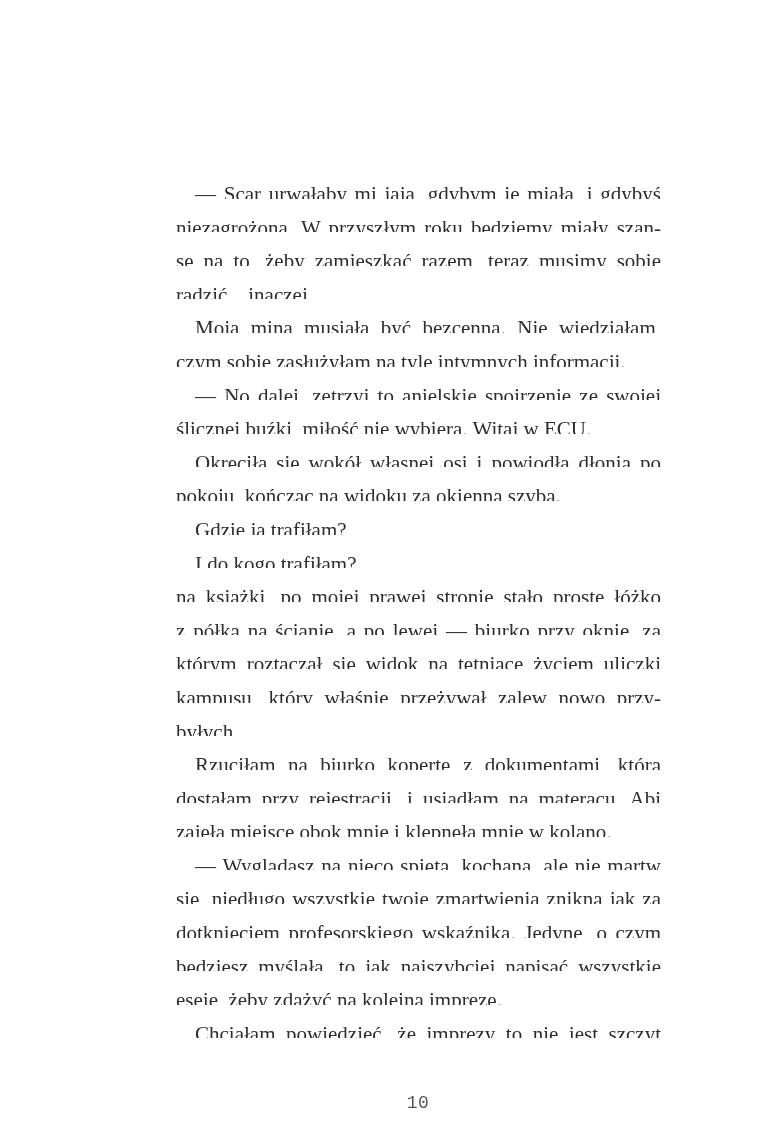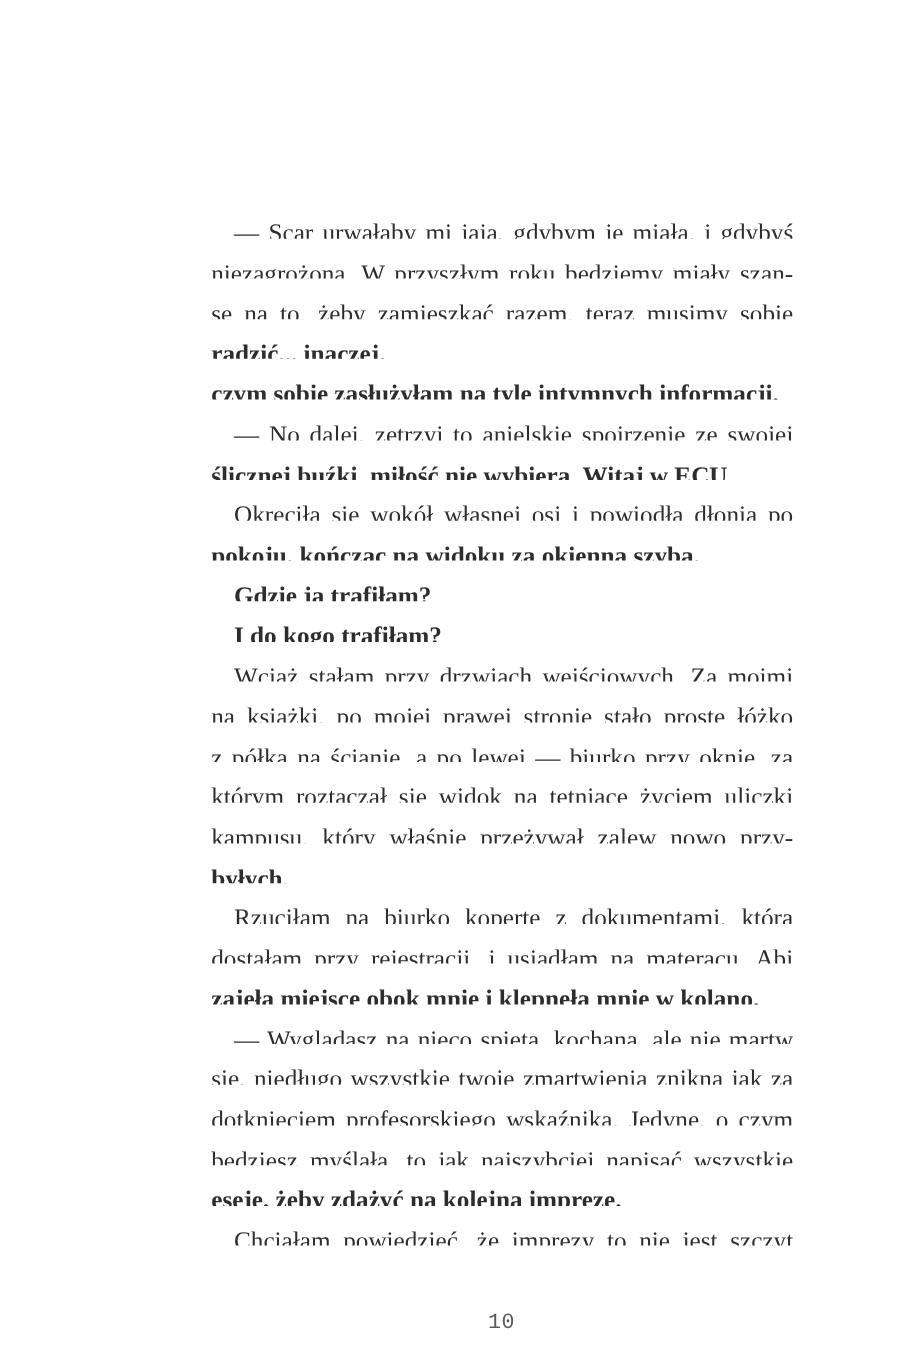--- a/index.html
+++ b/index.html
@@ -22,21 +22,21 @@
   }
   .text-line {
     height: 29.6px;
     line-height: 29.6px;
     text-align: justify;
     text-align-last: justify;
     overflow: hidden;
     white-space: normal;
   }
   .text-line.indent { padding-left: 30px; }
-  .text-line.end { text-align-last: left; font-weight: bold; }
+  .text-line.end { text-align-last: left; }
   .page-number {
     position: absolute;
     top: 1044px;
     left: 0;
     width: 100%;
     text-align: center;
     font-family: Liberation Mono, monospace;
     font-size: 18px;
     font-weight: 500;
     color: #58595b;
@@ -45,28 +45,28 @@
 </style>
 </head>
 <body>
 
 <div class="page">
   <div class="text-block" id="text-block">
       <div class="text-line indent">— Scar urwałaby mi jaja, gdybym je miała, i gdybyś</div>
       <div class="text-line">niezagrożona. W przyszłym roku będziemy miały szan-</div>
       <div class="text-line">sę na to, żeby zamieszkać razem, teraz musimy sobie</div>
       <div class="text-line end">radzić... inaczej.</div>
+      <div class="text-line indent">Moja mina musiała być bezcenna. Nie wiedziałam,</div>
       <div class="text-line end">czym sobie zasłużyłam na tyle intymnych informacji.</div>
       <div class="text-line indent">— No dalej, zetrzyj to anielskie spojrzenie ze swojej</div>
       <div class="text-line end">ślicznej buźki, miłość nie wybiera. Witaj w ECU.</div>
       <div class="text-line indent">Okręciła się wokół własnej osi i powiodła dłonią po</div>
       <div class="text-line end">pokoju, kończąc na widoku za okienną szybą.</div>
       <div class="text-line indent end">Gdzie ja trafiłam?</div>
       <div class="text-line indent end">I do kogo trafiłam?</div>
-      <div class="text-line indent">Wciąż stałam przy drzwiach wejściowych. Za moimi</div>
       <div class="text-line">na książki, po mojej prawej stronie stało proste łóżko</div>
       <div class="text-line">z półką na ścianie, a po lewej — biurko przy oknie, za</div>
       <div class="text-line">którym roztaczał się widok na tętniące życiem uliczki</div>
       <div class="text-line">kampusu, który właśnie przeżywał zalew nowo przy-</div>
       <div class="text-line end">byłych.</div>
       <div class="text-line indent">Rzuciłam na biurko kopertę z dokumentami, którą</div>
       <div class="text-line">dostałam przy rejestracji, i usiadłam na materacu. Abi</div>
       <div class="text-line end">zajęła miejsce obok mnie i klepnęła mnie w kolano.</div>
       <div class="text-line indent">— Wyglądasz na nieco spiętą, kochana, ale nie martw</div>
       <div class="text-line">się, niedługo wszystkie twoje zmartwienia znikną jak za</div>

